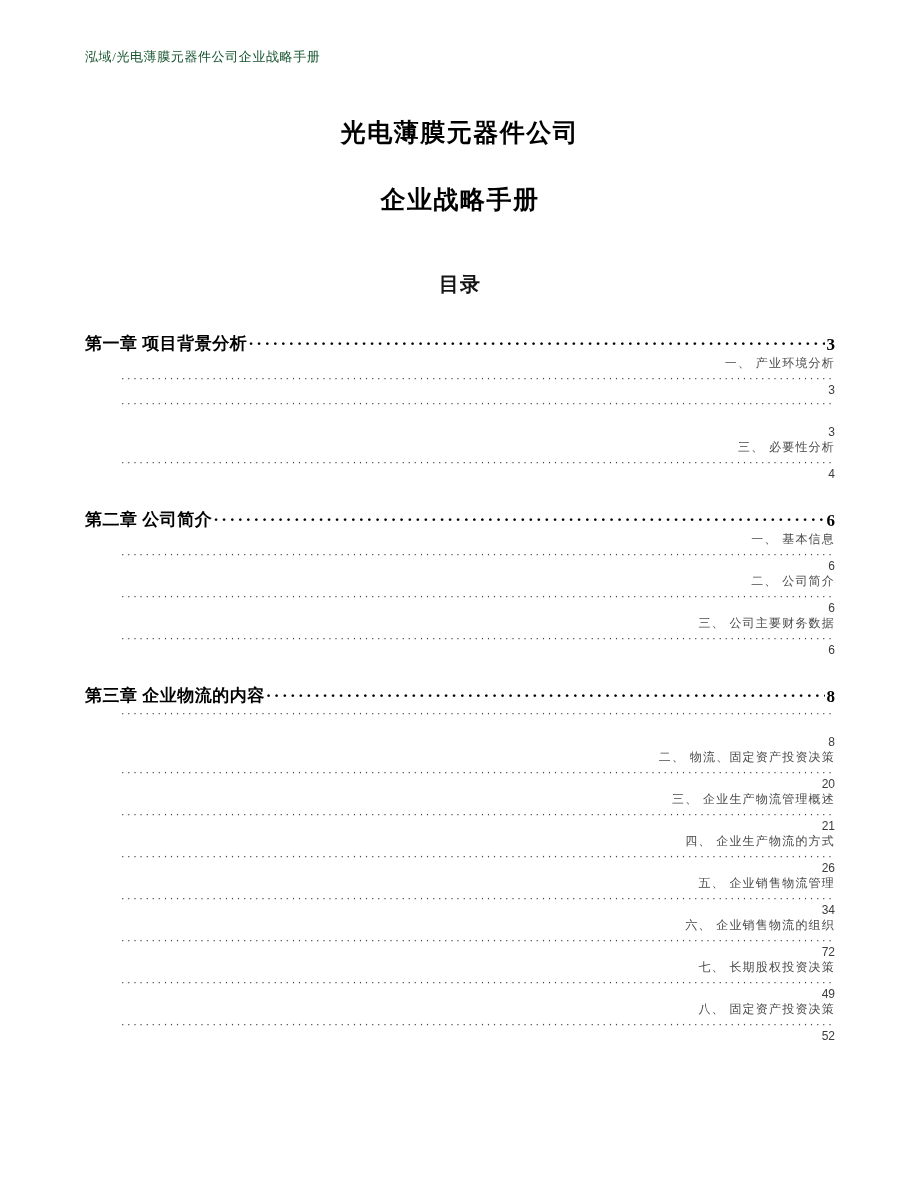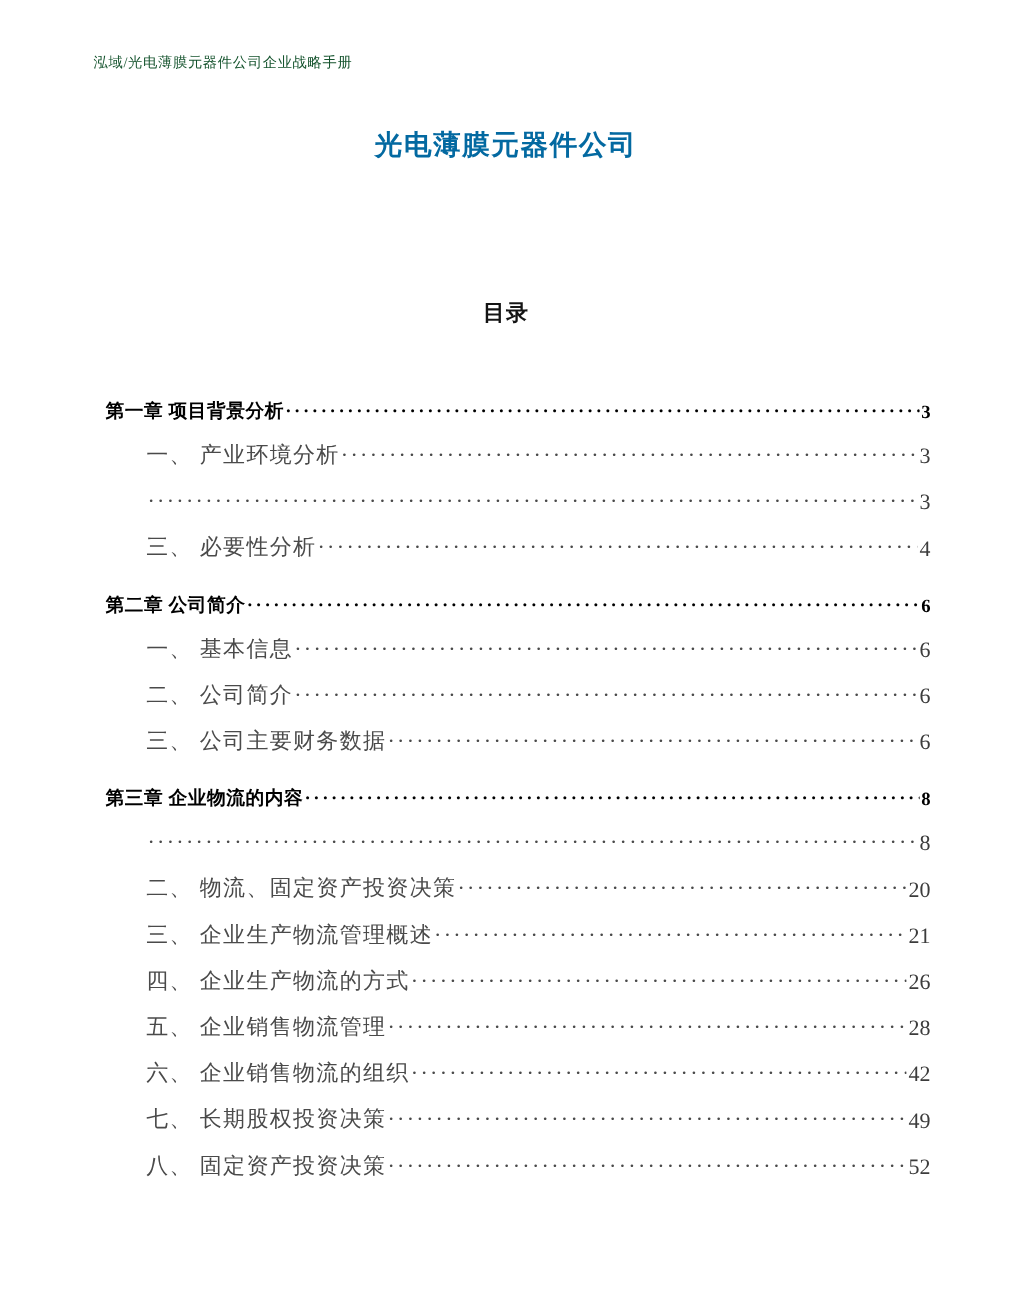--- a/index.html
+++ b/index.html
@@ -41,45 +41,44 @@
     left: 0;
     width: 920px;
     text-align: center;
   }
   .doc-title-main,
   .doc-title-sub {
     font-family: "Liberation Sans", "DejaVu Sans", sans-serif;
     font-weight: bold;
     font-size: 25px;
     letter-spacing: 1.5px;
-    color: #0369a1;
+    color: #000000;
     line-height: 1;
   }
   .doc-title-main { margin-bottom: 42px; }
 
   .toc-heading {
     position: absolute;
     top: 271px;
     left: 0;
     width: 920px;
     text-align: center;
     font-family: "Liberation Sans", "DejaVu Sans", sans-serif;
     font-weight: bold;
     font-size: 20px;
     letter-spacing: 1px;
     color: #141414;
   }
 
   
   .toc {
     position: absolute;
-    top: 345px;
+    top: 315px;
     left: 85px;
     width: 750px;
-    margin-left: 11px;
   }
 
   .toc-row {
     display: flex;
     align-items: flex-end;
     white-space: nowrap;
     overflow: hidden;
   }
 
   
@@ -88,26 +87,27 @@
     font-weight: bold;
     font-size: 17px;
     color: #000000;
     height: 40px;
     margin-left: 0;
   }
   .toc-row.level-1 .toc-label { letter-spacing: 0.5px; }
 
   
   .toc-row.level-2 {
-    font-family: Liberation Serif, serif;
+    font-family: Liberation Sans, sans-serif;
     font-weight: normal;
-    font-size: 20px;
+    font-size: 12px;
     color: #4a4a4a;
     height: 42px;
     margin-left: 37px;
+    flex-direction: column;
   }
   .toc-row.level-2 .toc-label { letter-spacing: 1.2px; }
 
   .toc-label { flex: 0 0 auto; }
 
   .toc-leader {
     flex: 1 1 auto;
     overflow: hidden;
     margin: 0 1px 3px 1px;
     height: 1em;
@@ -131,20 +131,21 @@
 </style>
 </head>
 <body>
 
 <div class="page">
 
   <div class="doc-header">泓域/光电薄膜元器件公司企业战略手册</div>
 
   <div class="title-block">
     <div class="doc-title-main">光电薄膜元器件公司</div>
+    <div class="doc-title-sub">企业战略手册</div>
   </div>
 
   <div class="toc-heading">目录</div>
 
   <div class="toc" id="toc-list">
       <div class="toc-row level-1">
         <span class="toc-label">第一章 项目背景分析</span>
         <span class="toc-leader">····························································································································································································································</span>
         <span class="toc-page">3</span>
       </div>
@@ -204,26 +205,26 @@
         <span class="toc-page">21</span>
       </div>
       <div class="toc-row level-2">
         <span class="toc-label">四、 企业生产物流的方式</span>
         <span class="toc-leader">····························································································································································································································</span>
         <span class="toc-page">26</span>
       </div>
       <div class="toc-row level-2">
         <span class="toc-label">五、 企业销售物流管理</span>
         <span class="toc-leader">····························································································································································································································</span>
-        <span class="toc-page">28</span>
+        <span class="toc-page">34</span>
       </div>
       <div class="toc-row level-2">
         <span class="toc-label">六、 企业销售物流的组织</span>
         <span class="toc-leader">····························································································································································································································</span>
-        <span class="toc-page">42</span>
+        <span class="toc-page">72</span>
       </div>
       <div class="toc-row level-2">
         <span class="toc-label">七、 长期股权投资决策</span>
         <span class="toc-leader">····························································································································································································································</span>
         <span class="toc-page">49</span>
       </div>
       <div class="toc-row level-2">
         <span class="toc-label">八、 固定资产投资决策</span>
         <span class="toc-leader">····························································································································································································································</span>
         <span class="toc-page">52</span>

